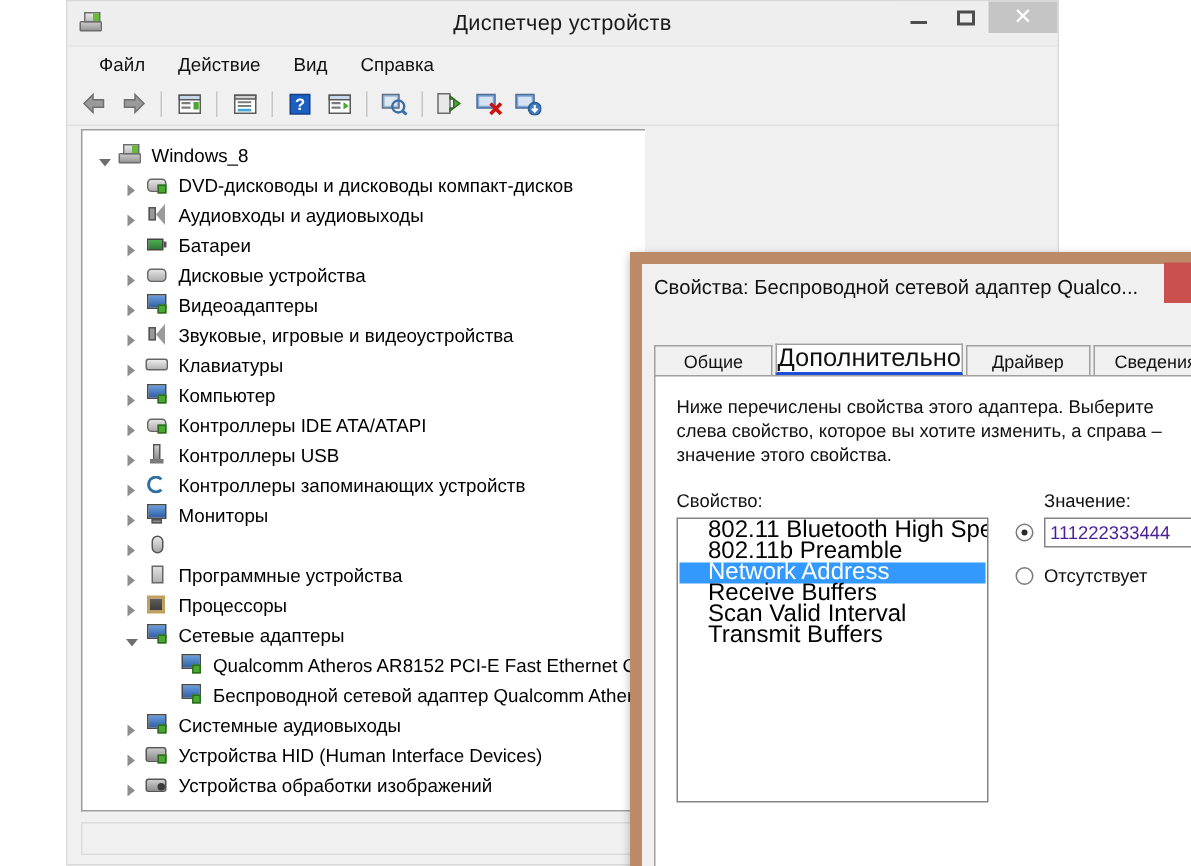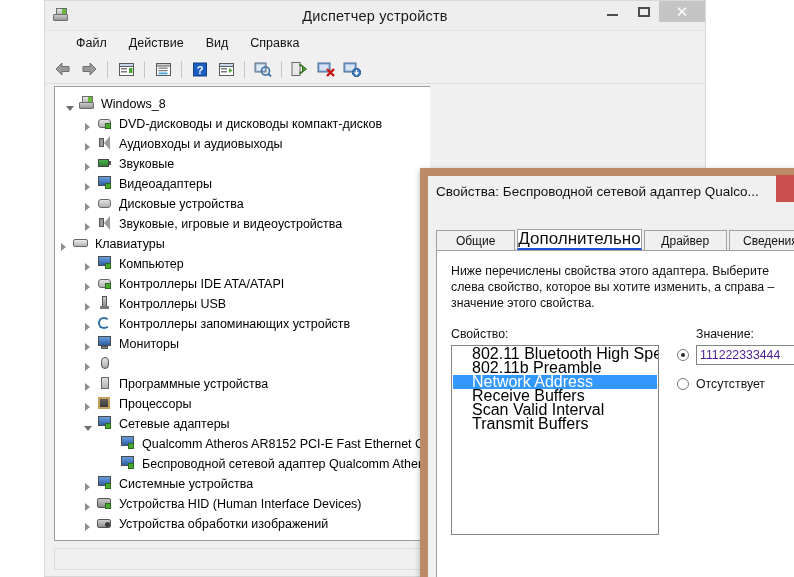--- a/index.html
+++ b/index.html
@@ -89,21 +89,21 @@
     line-height: 1;
   }
 
   
   #menubar {
     height: 24px;
     background: #f0f0f0;
     border-top: 1px solid #e4e4e4;
     display: flex;
     align-items: center;
-    padding-left: 20px;
+    padding-left: 10px;
     flex: 0 0 auto;
     font-size: 12.5px;
     color: #111;
   }
   .menu-item {
     padding: 3px 11px;
     white-space: nowrap;
   }
 
   
@@ -665,56 +665,56 @@
       </div>
 
       <div class="tree-row" style="padding-left:24px">
         <span class="tw">
             <span class="tw-closed"></span>
           </span>
         <span class="tico">
             <span class="ic-bat"></span>
             <span class="ic-bat-tip"></span>
           </span>
-        <span class="tlabel">Звуковые</span>
+        <span class="tlabel">Батареи</span>
+      </div>
+
+      <div class="tree-row" style="padding-left:24px">
+        <span class="tw">
+            <span class="tw-closed"></span>
+          </span>
+        <span class="tico">
+            <span class="ic-disc"></span>
+          </span>
+        <span class="tlabel">Дисковые устройства</span>
       </div>
 
       <div class="tree-row" style="padding-left:24px">
         <span class="tw">
             <span class="tw-closed"></span>
           </span>
         <span class="tico">
             <span class="ic-monitor"></span>
             <span class="ic-green-sq"></span>
           </span>
         <span class="tlabel">Видеоадаптеры</span>
       </div>
 
       <div class="tree-row" style="padding-left:24px">
         <span class="tw">
             <span class="tw-closed"></span>
           </span>
         <span class="tico">
-            <span class="ic-disc"></span>
-          </span>
-        <span class="tlabel">Дисковые устройства</span>
-      </div>
-
-      <div class="tree-row" style="padding-left:24px">
-        <span class="tw">
-            <span class="tw-closed"></span>
-          </span>
-        <span class="tico">
             <span class="ic-spk"></span>
             <span class="ic-spk2"></span>
           </span>
         <span class="tlabel">Звуковые, игровые и видеоустройства</span>
       </div>
 
-      <div class="tree-row" style="">
+      <div class="tree-row" style="padding-left:24px">
         <span class="tw">
             <span class="tw-closed"></span>
           </span>
         <span class="tico">
             <span class="ic-kbd"></span>
           </span>
         <span class="tlabel">Клавиатуры</span>
       </div>
 
       <div class="tree-row" style="padding-left:24px">
@@ -828,21 +828,21 @@
       </div>
 
       <div class="tree-row" style="padding-left:24px">
         <span class="tw">
             <span class="tw-closed"></span>
           </span>
         <span class="tico">
             <span class="ic-monitor"></span>
             <span class="ic-green-sq"></span>
           </span>
-        <span class="tlabel">Системные устройства</span>
+        <span class="tlabel">Системные аудиовыходы</span>
       </div>
 
       <div class="tree-row" style="padding-left:24px">
         <span class="tw">
             <span class="tw-closed"></span>
           </span>
         <span class="tico">
             <span class="ic-hid"></span>
             <span class="ic-green-sq"></span>
           </span>

